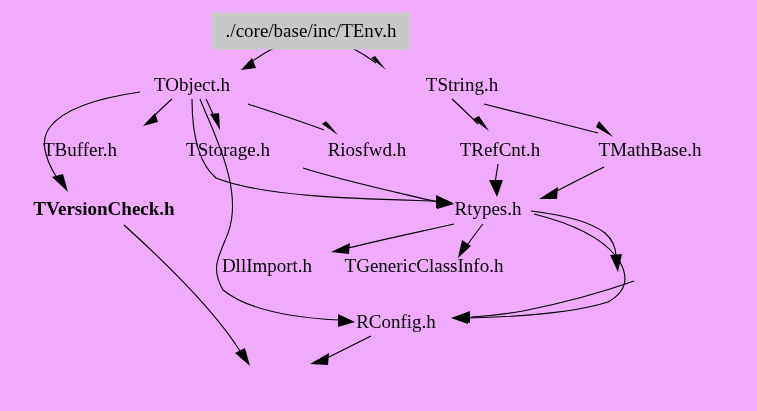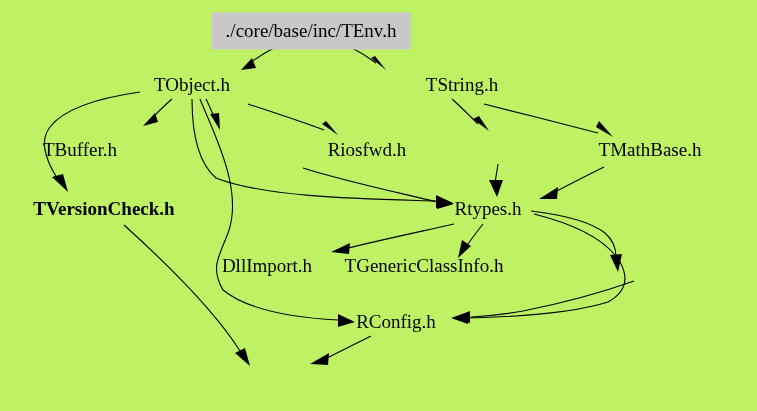--- a/index.html
+++ b/index.html
@@ -5,21 +5,21 @@
 <style>
   html, body {
     margin: 0;
     padding: 0;
     background: #ffffff;
   }
   #graph-root {
     position: relative;
     width: 757px;
     height: 411px;
-    background: #bef264;
+    background: #f0abfc;
     overflow: hidden;
     font-family: "Liberation Serif", "DejaVu Serif", serif;
   }
   #edge-layer {
     position: absolute;
     left: 0;
     top: 0;
     width: 757px;
     height: 411px;
   }
@@ -166,25 +166,31 @@
   </div>
 
   <div class="node" style="left:437px; top:85px;margin-left:25px;">
     <span>TString.h</span>
   </div>
 
   <div class="node" style="left:80px; top:150px;">
     <span>TBuffer.h</span>
   </div>
 
+  <div class="node" style="left:228px; top:150px;">
+    <span>TStorage.h</span>
+  </div>
 
   <div class="node" style="left:367px; top:150px;">
     <span>Riosfwd.h</span>
   </div>
 
+  <div class="node" style="left:500px; top:150px;">
+    <span>TRefCnt.h</span>
+  </div>
 
   <div class="node" style="left:650px; top:150px;">
     <span>TMathBase.h</span>
   </div>
 
   <div class="node" style="left:104px; top:209px;font-weight:bold;">
     <span>TVersionCheck.h</span>
   </div>
 
   <div class="node" style="left:488px; top:209px;">

